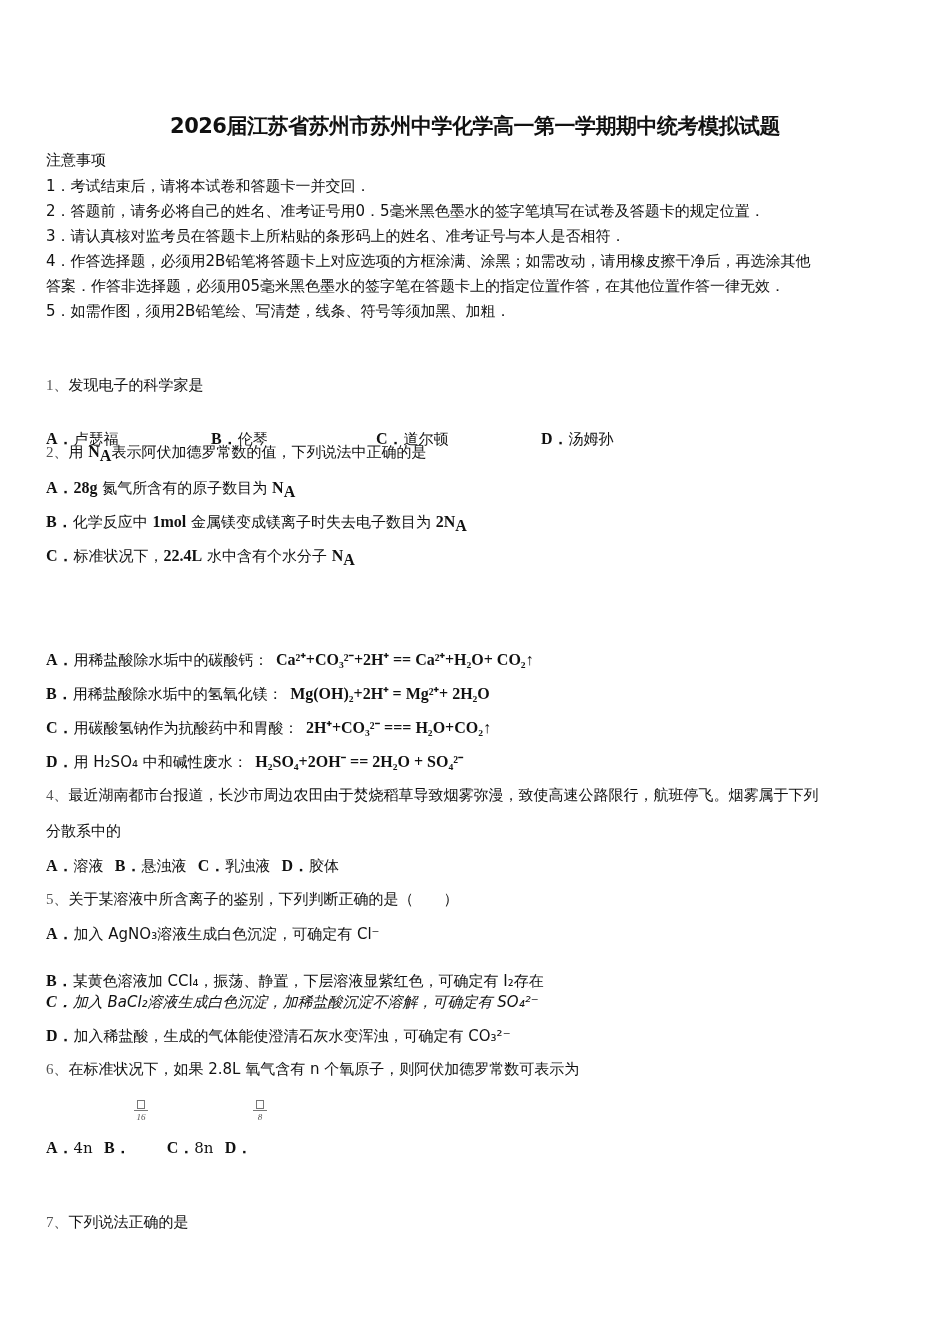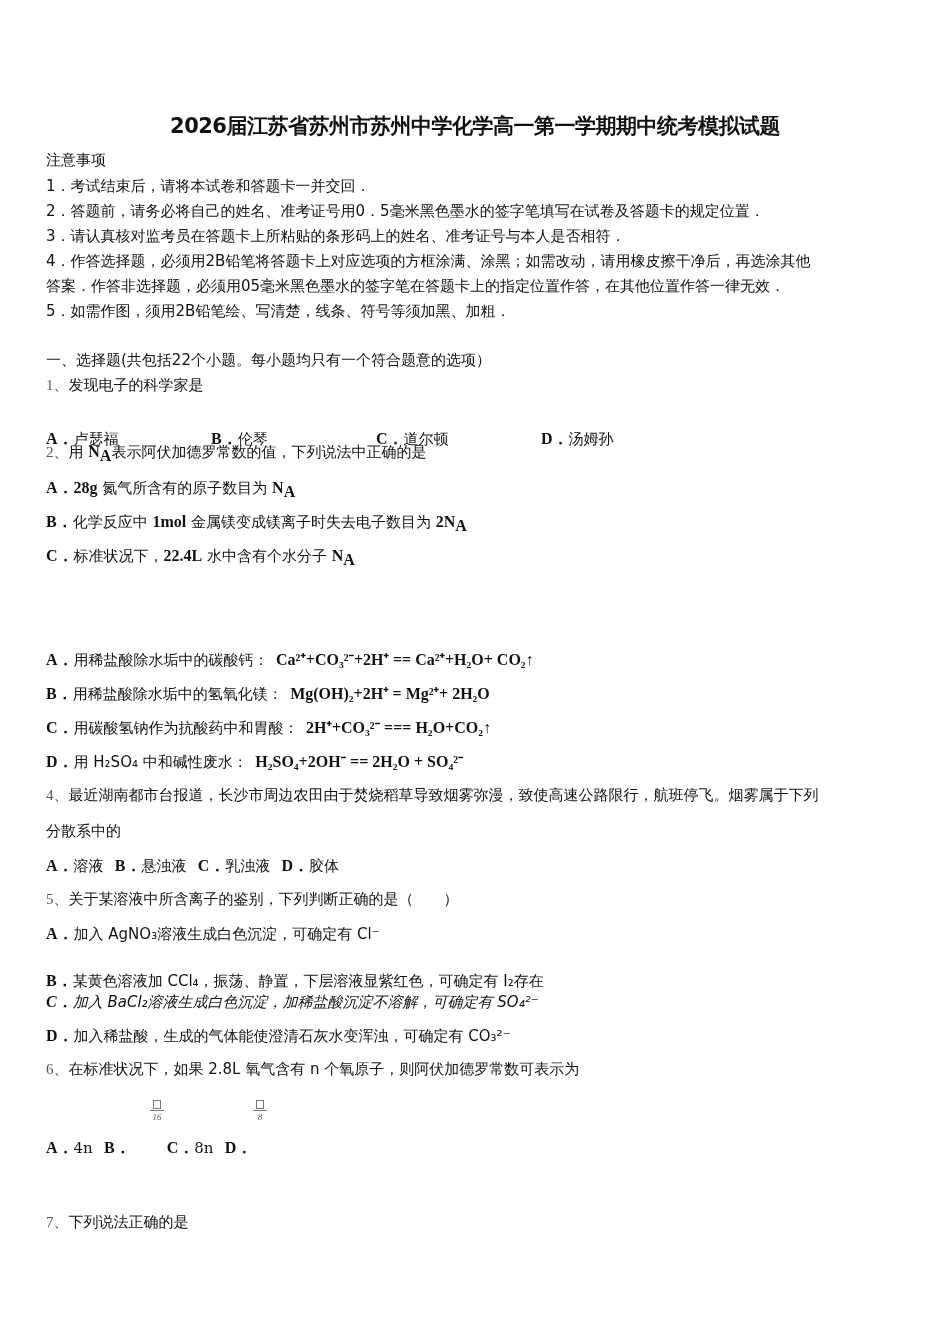--- a/index.html
+++ b/index.html
@@ -27,21 +27,20 @@
   <div class="title">2026届江苏省苏州市苏州中学化学高一第一学期期中统考模拟试题</div>
 
   <div class="line sans" style="top:151px;">注意事项</div>
   <div class="line sans" style="top:177px;">1．考试结束后，请将本试卷和答题卡一并交回．</div>
   <div class="line sans" style="top:202px;">2．答题前，请务必将自己的姓名、准考证号用0．5毫米黑色墨水的签字笔填写在试卷及答题卡的规定位置．</div>
   <div class="line sans" style="top:227px;">3．请认真核对监考员在答题卡上所粘贴的条形码上的姓名、准考证号与本人是否相符．</div>
   <div class="line sans" style="top:252px;">4．作答选择题，必须用2B铅笔将答题卡上对应选项的方框涂满、涂黑；如需改动，请用橡皮擦干净后，再选涂其他</div>
   <div class="line sans" style="top:277px;">答案．作答非选择题，必须用05毫米黑色墨水的签字笔在答题卡上的指定位置作答，在其他位置作答一律无效．</div>
   <div class="line sans" style="top:302px;">5．如需作图，须用2B铅笔绘、写清楚，线条、符号等须加黑、加粗．</div>
 
-  <div class="line sans" style="top:351px;">一、选择题(共包括22个小题。每小题均只有一个符合题意的选项）</div>
 
   <div class="line" style="top:376px;">
     <span class="num">1、</span><span class="sans">发现电子的科学家是</span>
   </div>
   <div class="line" style="top:409px;">
     <span class="opt" style="width:165px;margin-top:20px;"><span class="lab">A．</span><span class="sans">卢瑟福</span></span><span class="opt" style="width:165px;"><span class="lab">B．</span><span class="sans">伦琴</span></span><span class="opt" style="width:165px;"><span class="lab">C．</span><span class="sans">道尔顿</span></span><span class="opt"><span class="lab">D．</span><span class="sans">汤姆孙</span></span>
   </div>
 
   <div class="line" style="top:443px;">
     <span class="num">2、</span><span class="sans">用 </span><span class="b">N</span><sub class="b">A</sub><span class="sans">表示阿伏加德罗常数的值，下列说法中正确的是</span>
@@ -89,21 +88,21 @@
   <div class="line" style="top:992px;font-style:italic;">
     <span class="lab">C．</span><span class="sans">加入 BaCl₂溶液生成白色沉淀，加稀盐酸沉淀不溶解，可确定有 SO₄²⁻</span>
   </div>
   <div class="line" style="top:1026px;">
     <span class="lab">D．</span><span class="sans">加入稀盐酸，生成的气体能使澄清石灰水变浑浊，可确定有 CO₃²⁻</span>
   </div>
 
   <div class="line" style="top:1060px;">
     <span class="num">6、</span><span class="sans">在标准状况下，如果 2.8L 氧气含有 n 个氧原子，则阿伏加德罗常数可表示为</span>
   </div>
-  <div class="frac" style="left:131px; top:1100px;margin-left:16px;">
+  <div class="frac" style="left:131px; top:1100px;">
     <span class="box"></span>
       <span class="bar">16</span>
   </div>
   <div class="frac" style="left:250px; top:1100px;">
     <span class="box"></span>
       <span class="bar">8</span>
   </div>
   <div class="line" style="top:1138px;">
     <span class="lab">A．</span><span class="serif" style="font-size:15px;">4n</span>&nbsp;&nbsp;&nbsp;<span class="lab">B．</span><span style="display:inline-block;width:36px;"></span><span class="lab">C．</span><span class="serif" style="font-size:15px;">8n</span>&nbsp;&nbsp;&nbsp;<span class="lab">D．</span>
   </div>

